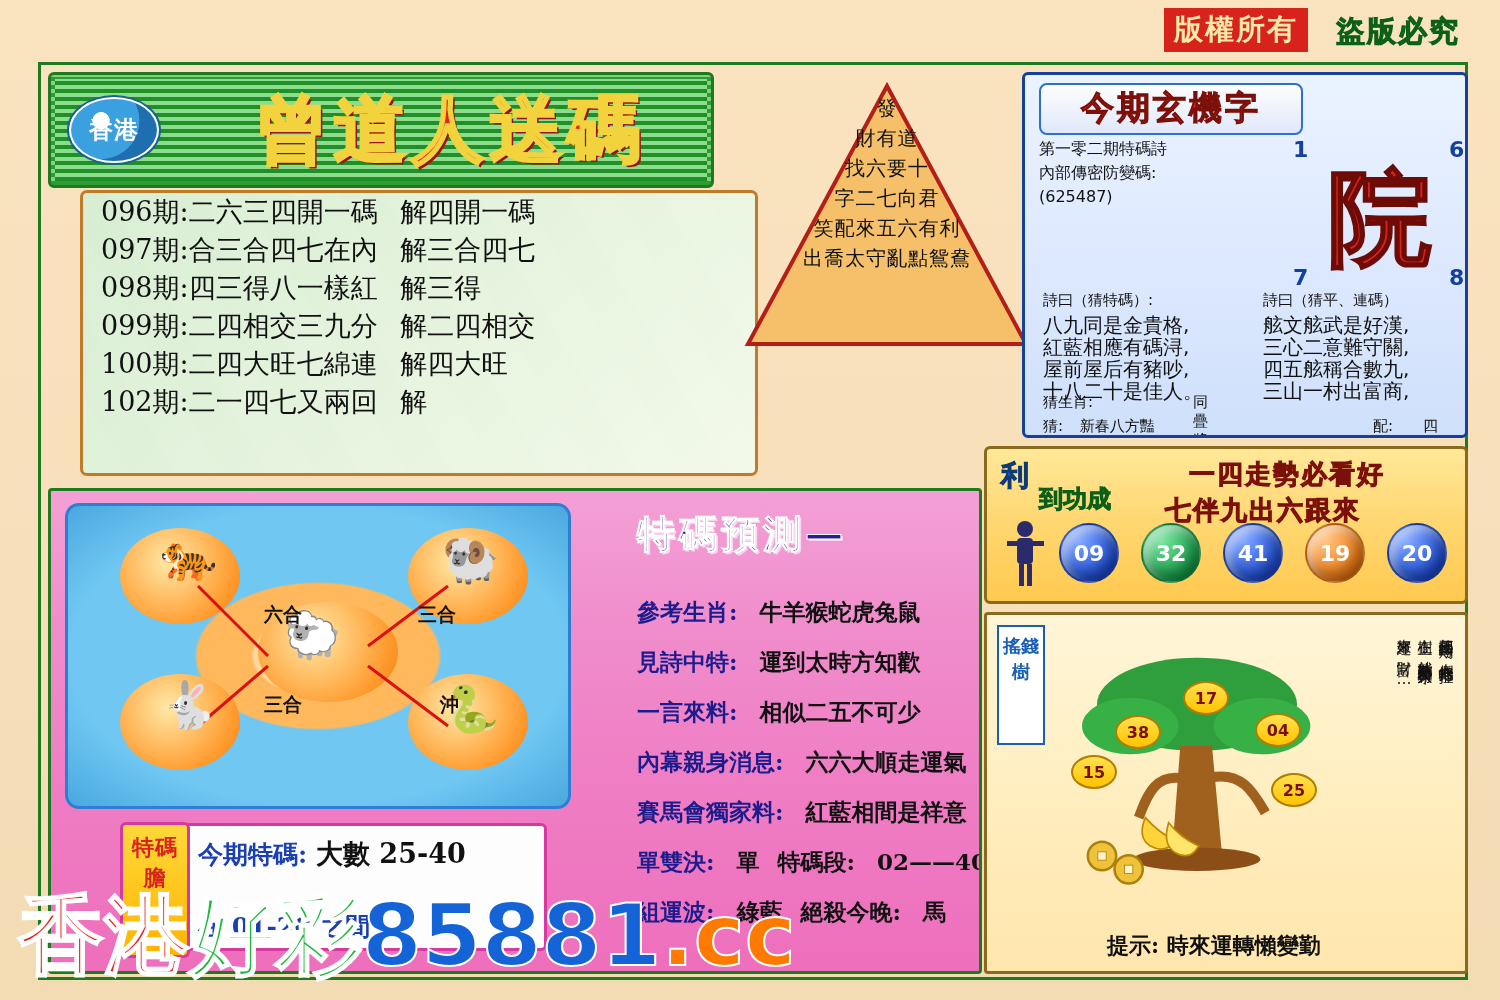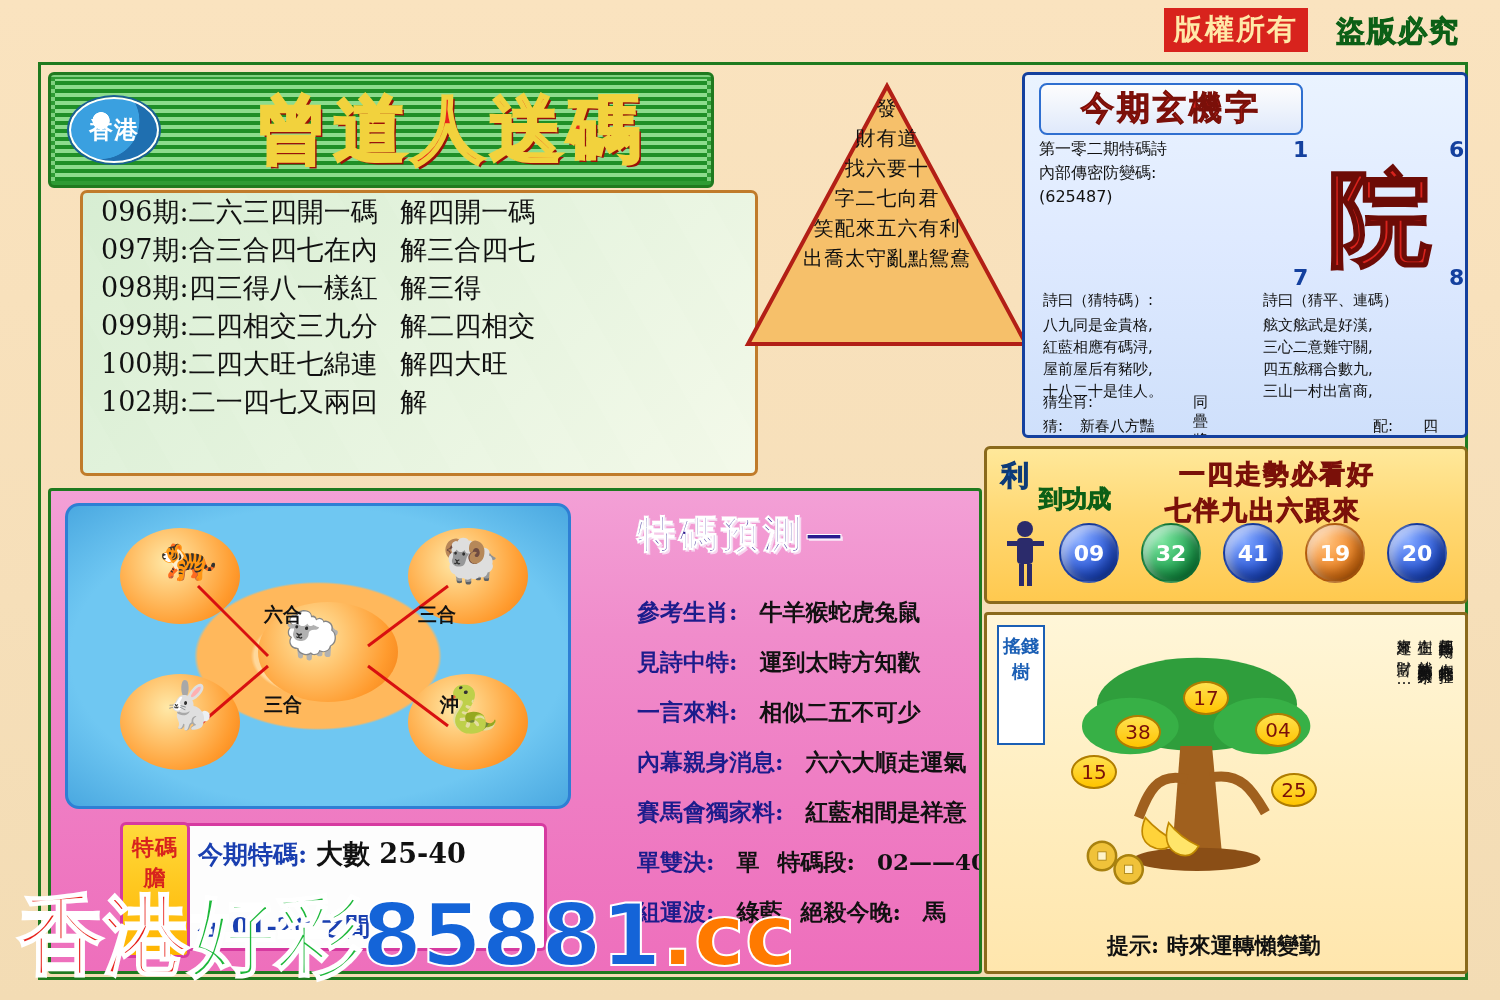--- a/index.html
+++ b/index.html
@@ -125,38 +125,38 @@
   .cnr.n1{left:268px;top:62px;}
   .cnr.n6{left:424px;top:62px;}
   .cnr.n7{left:268px;top:190px;}
   .cnr.n8{left:424px;top:190px;}
   .xj-poem{
     position:absolute;left:0;top:216px;width:440px;height:150px;
     display:flex;
   }
   .xj-col{flex:1;padding-left:18px;}
   .xj-col .head{font-size:15px;color:#111;margin-bottom:4px;}
-  .xj-col .ln{font-size:15px;color:#111;line-height:22px;}
+  .xj-col .ln{font-size:20px;color:#111;line-height:22px;}
   .xj-foot{position:absolute;left:18px;top:318px;font-size:15px;color:#111;}
   .xj-foot2{position:absolute;left:18px;top:342px;font-size:15px;color:#111;}
   .xj-foot2 .right{position:absolute;left:330px;top:0;}
   .xj-foot .right{position:absolute;left:150px;top:0;}
   
   .balls-box{
     position:absolute;left:984px;top:446px;width:478px;height:152px;
     border:3px solid #8a6a1c;border-radius:6px;
     background:linear-gradient(180deg,#ffe89a 0%,#ffd873 45%,#ffc94f 100%);
     overflow:hidden;
   }
   .bb-title1,.bb-title2{
     position:absolute;color:#d8231d;font-weight:bold;font-size:26px;letter-spacing:2px;
     -webkit-text-stroke:1px #7a1009;
     font-family:"DejaVu Serif","Liberation Serif",serif;
   }
-  .bb-title1{left:192px;top:8px;}
+  .bb-title1{left:202px;top:8px;}
   .bb-title2{left:178px;top:44px;}
   .bb-left{
     position:absolute;left:14px;top:8px;color:#1b5fb5;font-size:28px;font-weight:bold;
     -webkit-text-stroke:1px #0d3a77;
   }
   .bb-green{
     position:absolute;left:52px;top:34px;color:#1d8a26;font-size:24px;font-weight:bold;
     -webkit-text-stroke:1px #0c5f16;
   }
   .ball{
@@ -239,21 +239,21 @@
     display:flex;flex-direction:row-reverse;gap:2px;
   }
   .tb-right-text .col{
     writing-mode:vertical-rl;text-orientation:upright;
     font-size:15px;color:#111;line-height:19px;letter-spacing:1px;
     font-family:"DejaVu Serif","Liberation Serif",serif;
   }
   .tnum{
     position:absolute;width:42px;height:30px;border-radius:50%;
     background:linear-gradient(180deg,#ffe14f,#ffc400);
-    border:2px solid #b07d00;color:#7a1009;font-size:20px;font-weight:normal;
+    border:2px solid #b07d00;color:#7a1009;font-size:16px;font-weight:bold;
     display:flex;align-items:center;justify-content:center;
   }
   .tb-hint{
     position:absolute;left:120px;bottom:10px;font-size:22px;color:#111;font-weight:bold;
     font-family:"DejaVu Serif","Liberation Serif",serif;
   }
   .tb-hint .h{color:#111;}
   
   .wm{
     position:absolute;left:18px;top:880px;width:1000px;height:110px;

